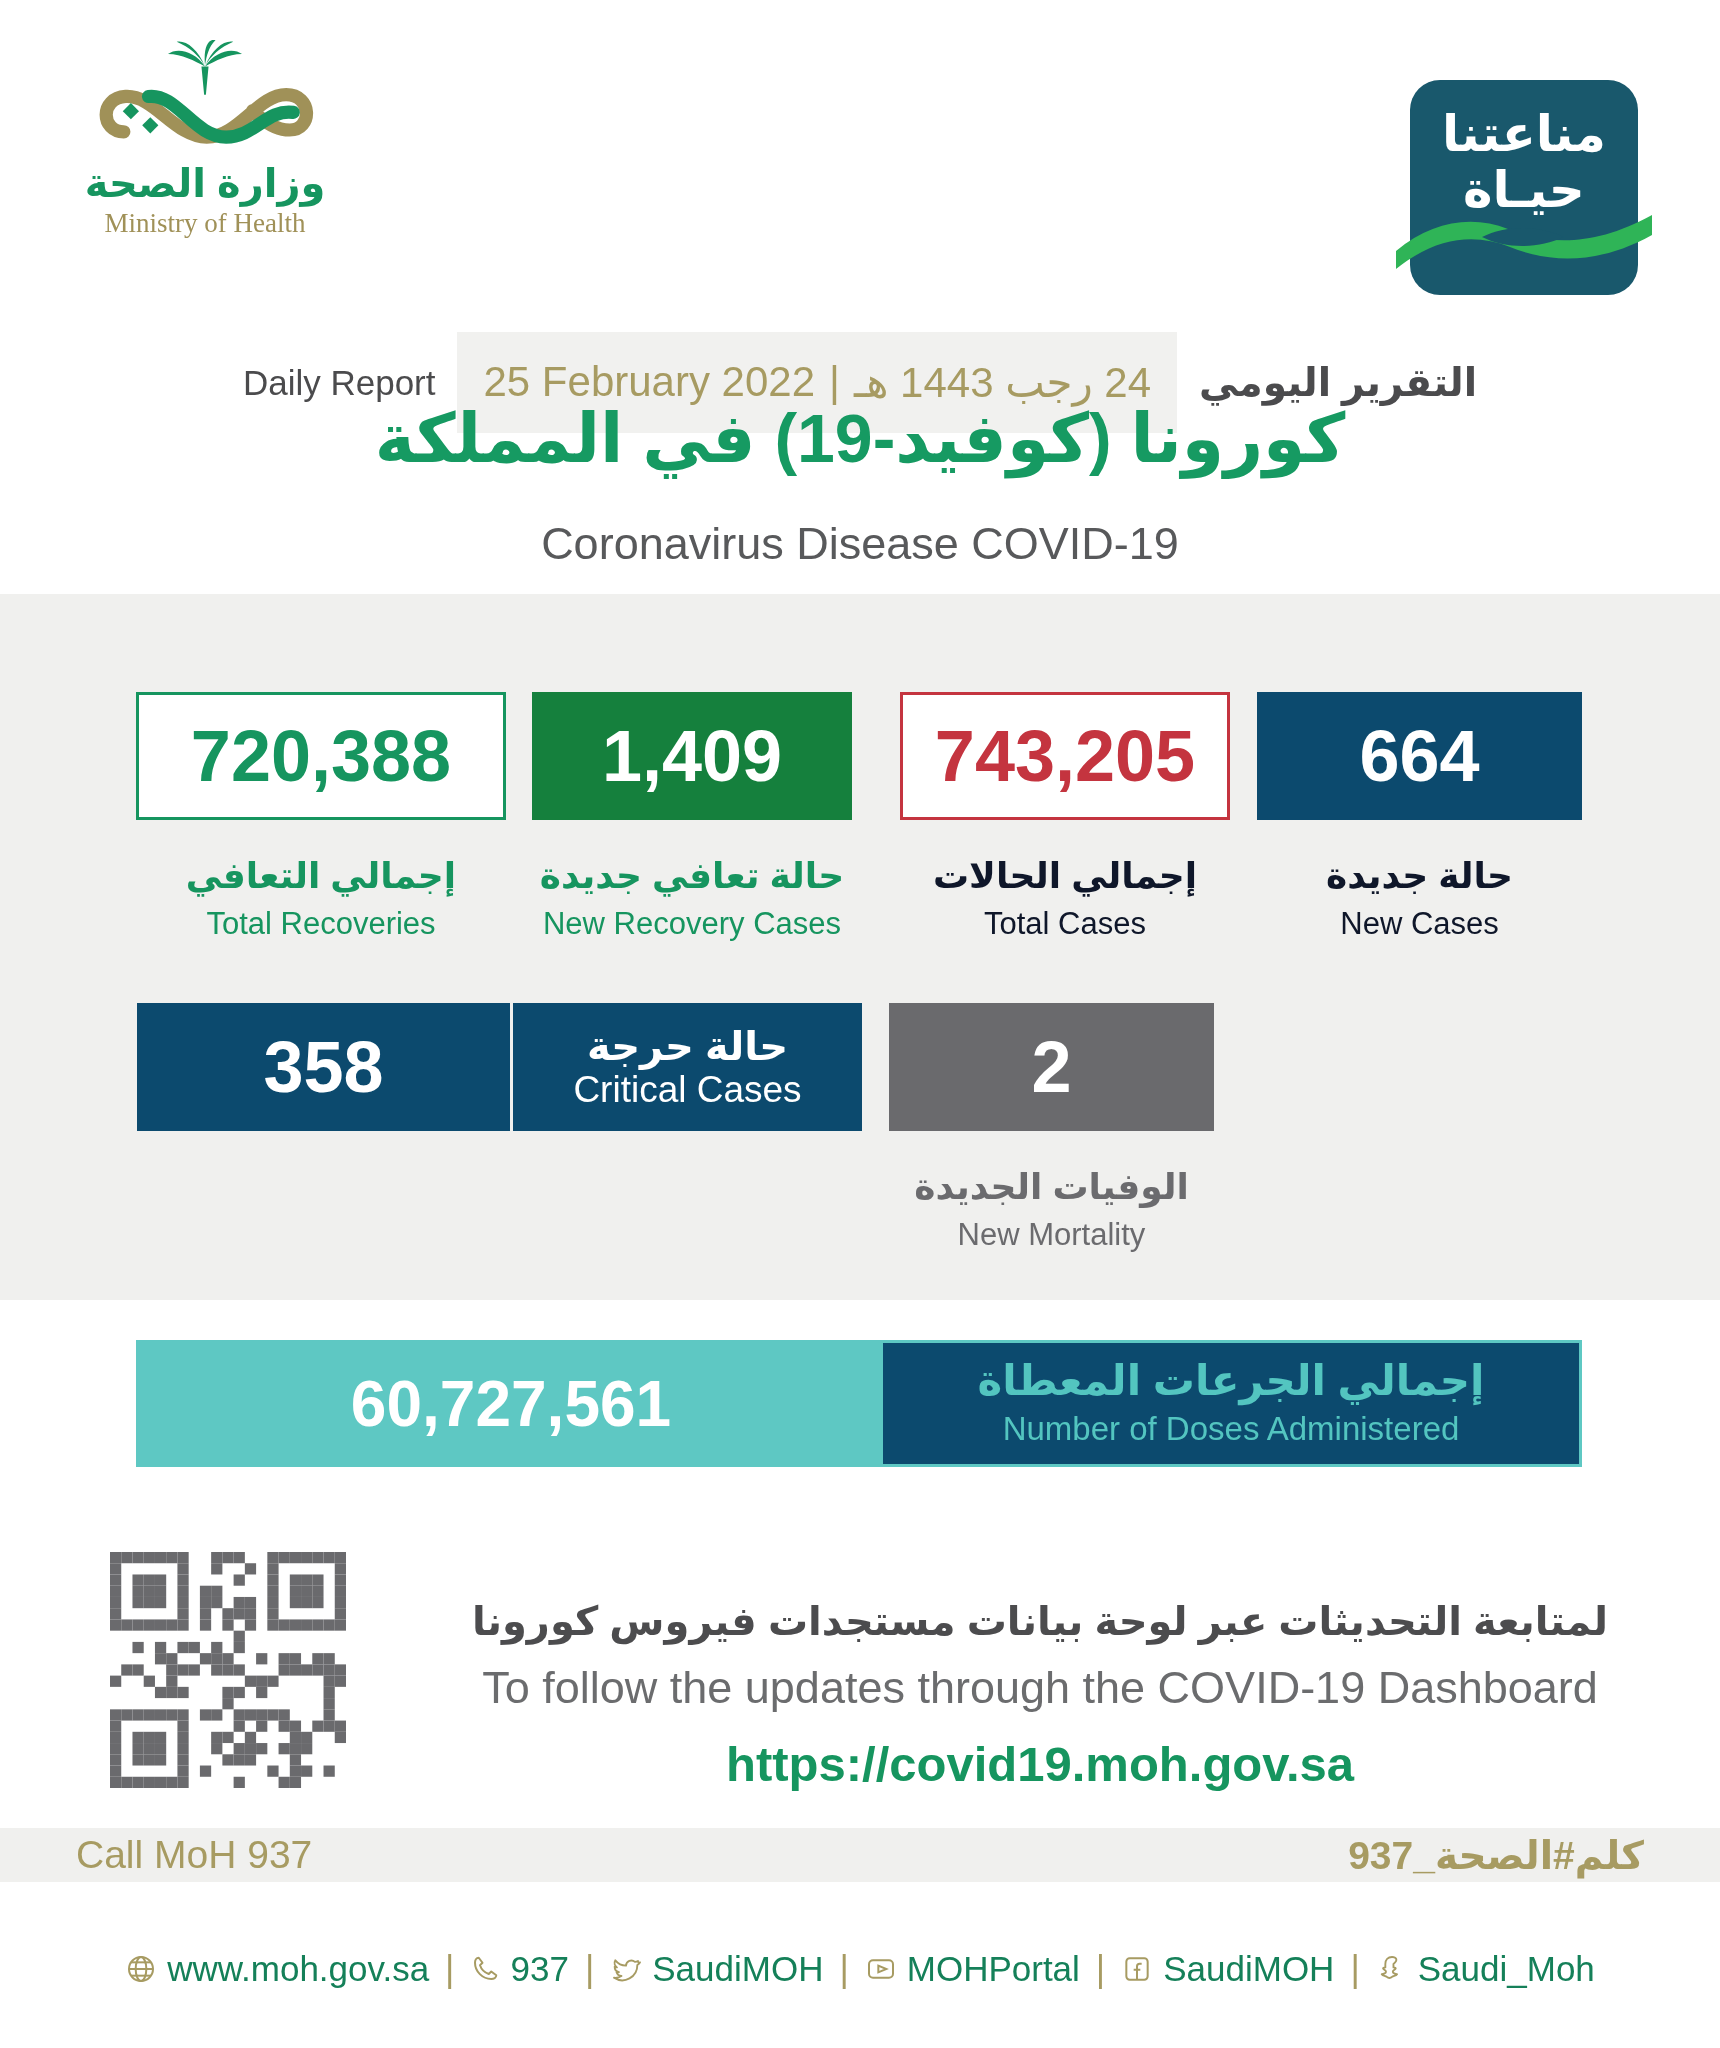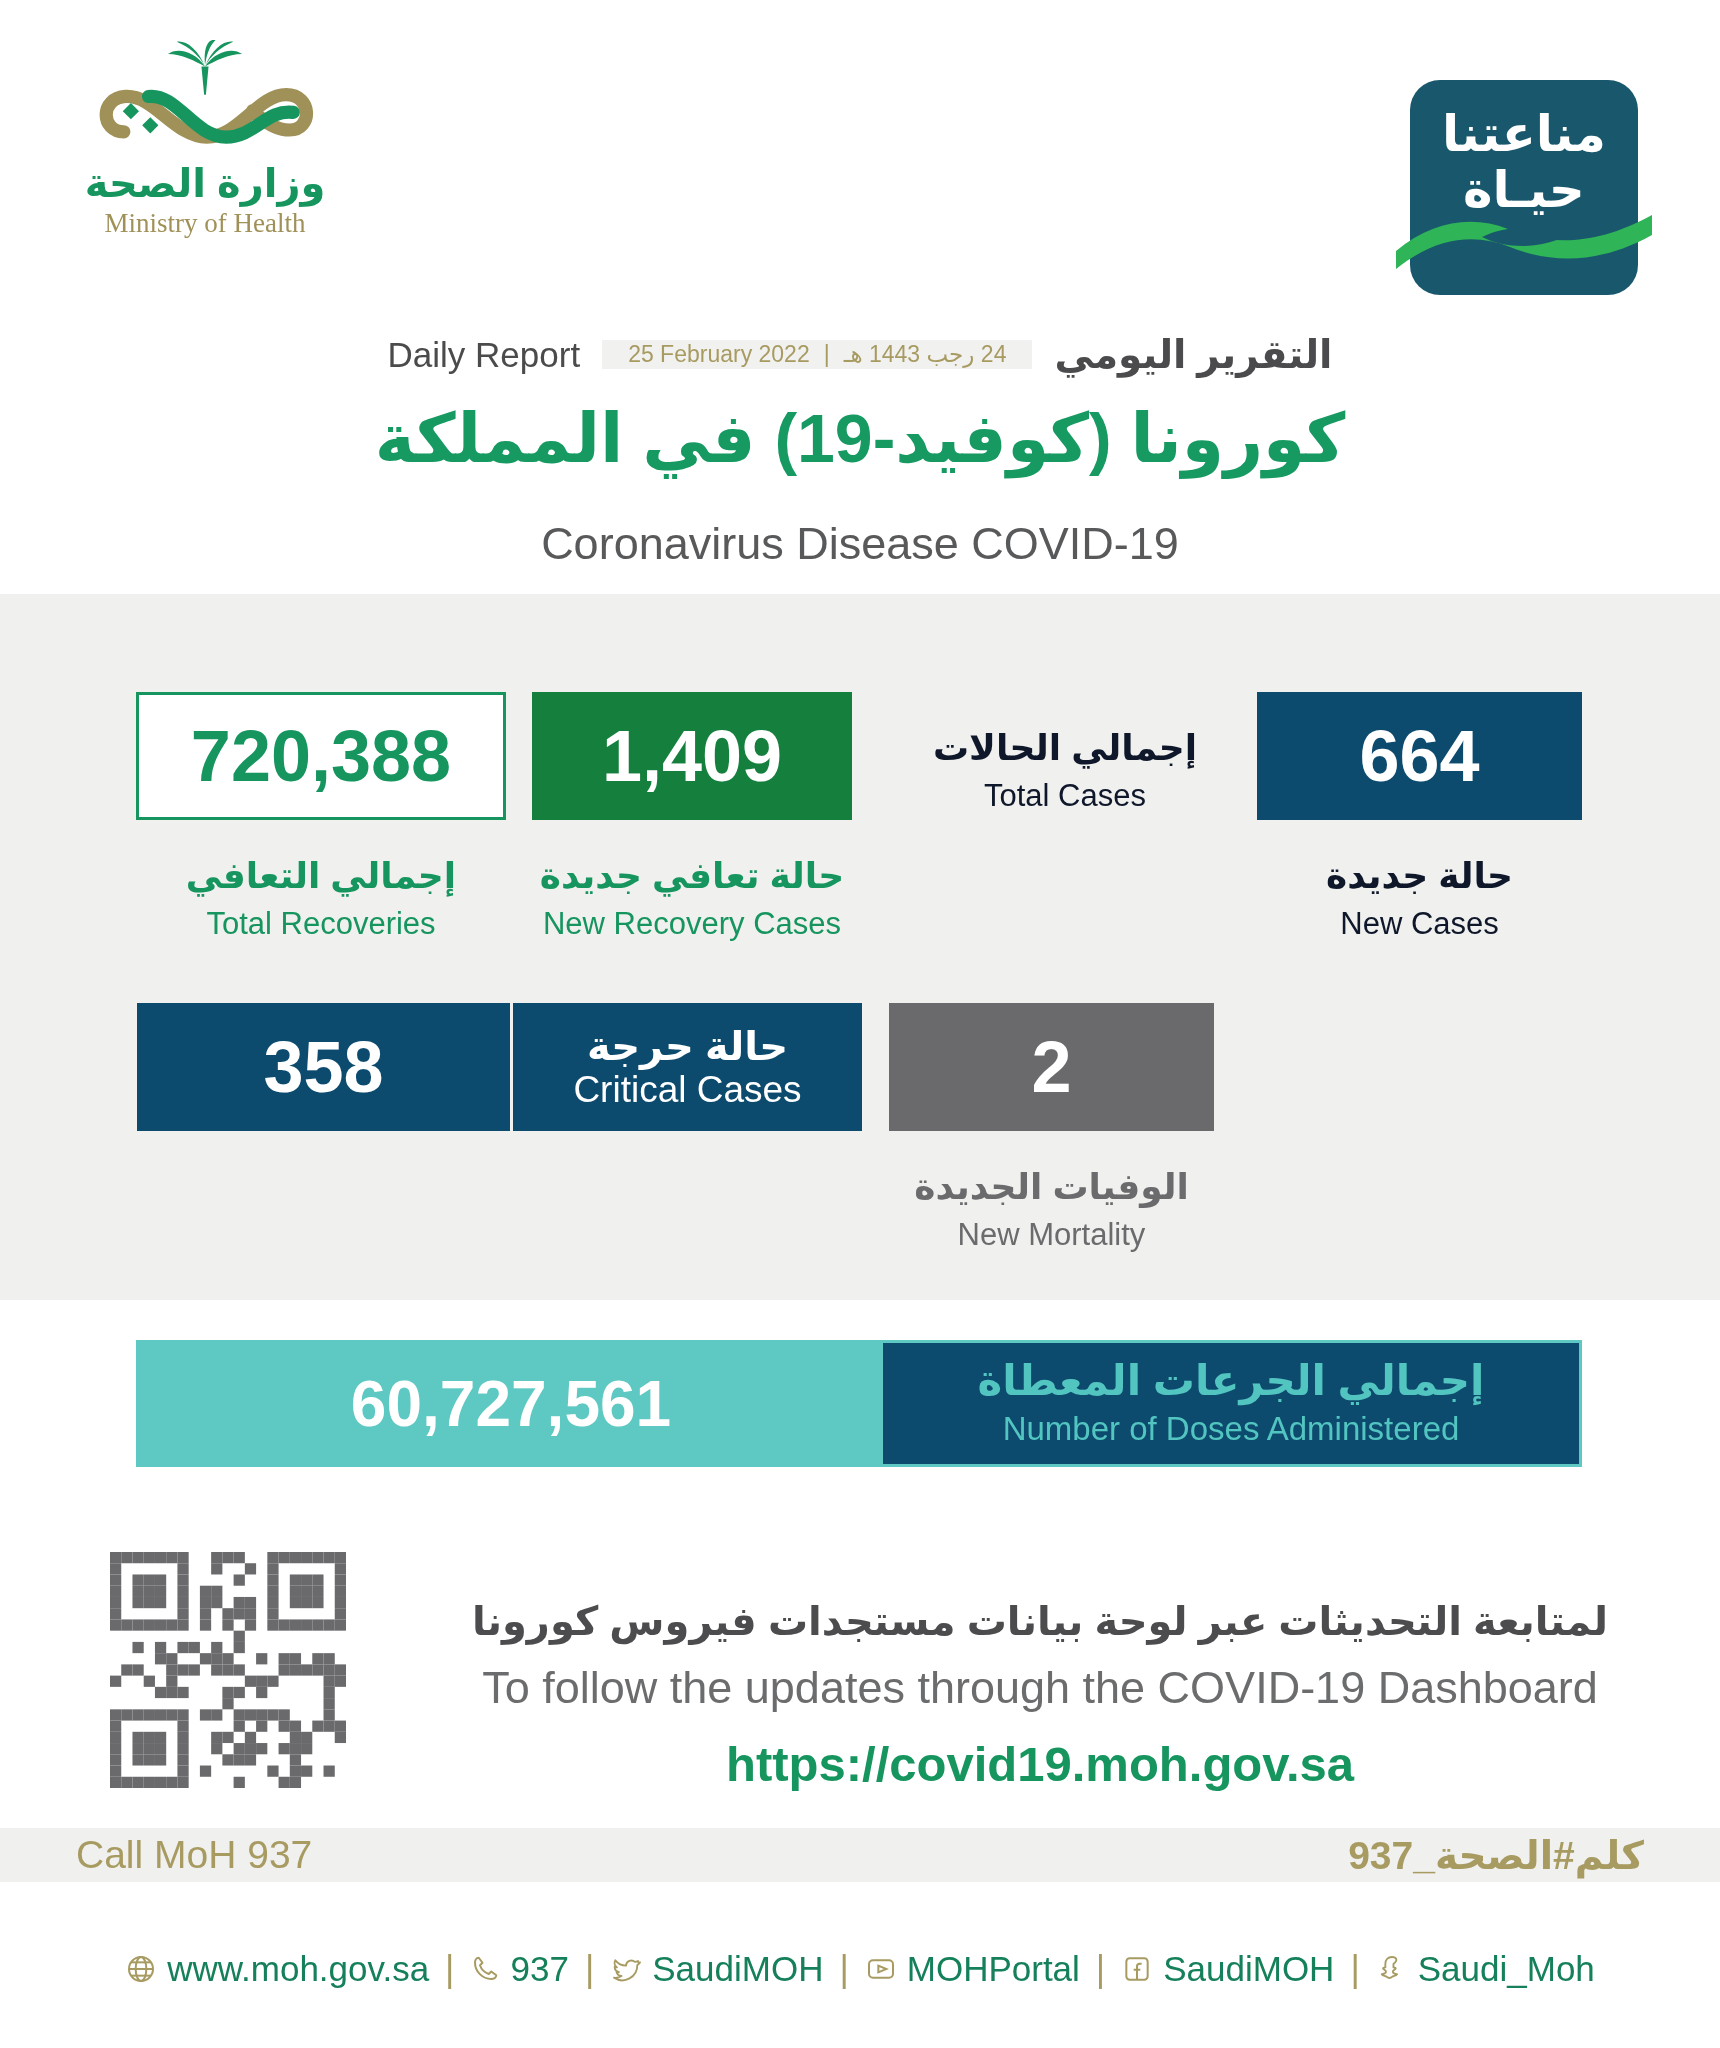--- a/index.html
+++ b/index.html
@@ -15,21 +15,21 @@
   .imm-logo{position:absolute;left:1410px;top:80px;width:228px;height:215px;background:#19586c;
             border-radius:30px;}
   .imm-logo .txt{position:absolute;top:26px;left:0;right:0;text-align:center;color:#ffffff;
                  font-weight:700;font-size:50px;line-height:1.12;}
   .imm-logo .wave{position:absolute;left:-14px;bottom:26px;width:256px;height:62px;}
 
   
   .report-row{position:absolute;top:332px;left:0;width:100%;display:flex;justify-content:center;
               align-items:center;gap:22px;}
   .daily-en{font-size:35px;font-weight:500;color:#4b4b4d;}
-  .date-box{background:#f1f1ef;color:#a79b62;font-size:23px;padding:1px 26px;display:flex;gap:14px;align-items:center;}
+  .date-box{background:#f1f1ef;color:#a79b62;font-size:42px;padding:26px 26px;display:flex;gap:14px;}
   .daily-ar{font-size:39px;font-weight:700;color:#4b4b4d;}
 
   .title-ar{position:absolute;top:404px;left:0;width:100%;text-align:center;direction:rtl;
             font-size:68px;font-weight:700;color:#169a62;line-height:1.0;}
   .title-en{position:absolute;top:518px;left:0;width:100%;text-align:center;
             font-size:45px;font-weight:500;color:#58595b;}
 
   
   .band{position:absolute;top:594px;left:0;width:100%;height:706px;background:#f0f0ee;}
   .srow{position:absolute;display:flex;}
@@ -144,20 +144,23 @@
         <div class="lab-en c-green">Total Recoveries</div>
       </div>
       <div class="col" style="width:320px;margin-left:26px">
         <div class="card fill-green">
             <span class="num">1,409</span>
           </div>
         <div class="lab-ar c-green">حالة تعافي جديدة</div>
         <div class="lab-en c-green">New Recovery Cases</div>
       </div>
       <div class="col" style="width:330px;margin-left:48px">
+        <div class="card outline-red">
+            <span class="num">743,205</span>
+          </div>
         <div class="lab-ar c-red">إجمالي الحالات</div>
         <div class="lab-en c-red">Total Cases</div>
       </div>
       <div class="col" style="width:325px;margin-left:27px">
         <div class="card fill-red">
             <span class="num">664</span>
           </div>
         <div class="lab-ar c-red">حالة جديدة</div>
         <div class="lab-en c-red">New Cases</div>
       </div>

